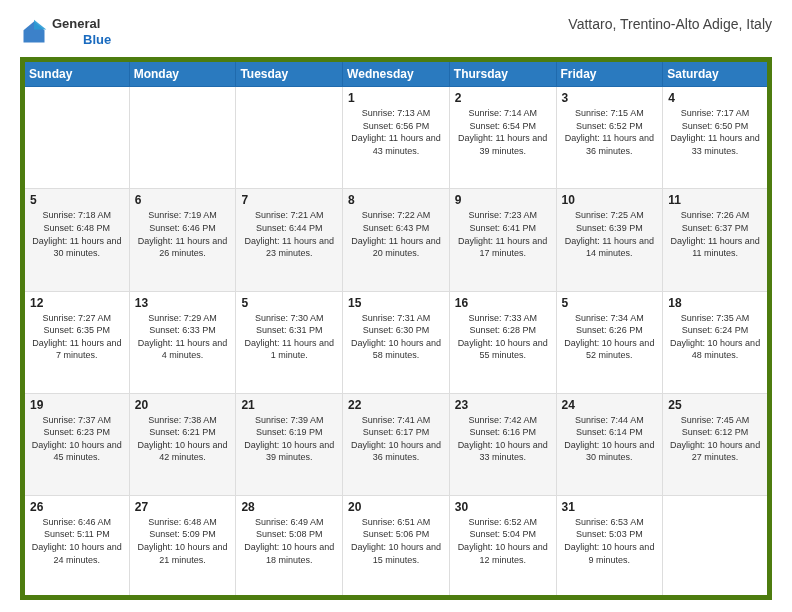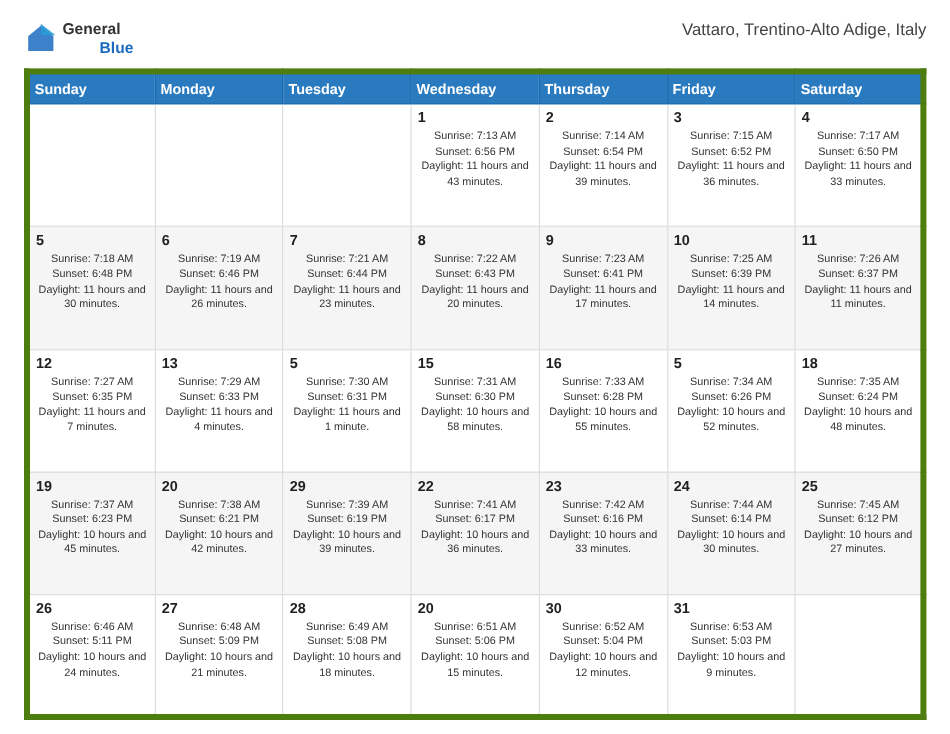--- a/index.html
+++ b/index.html
@@ -218,21 +218,21 @@
         <tr>
           <td>
             <span class="day-number">19</span>
             <div class="day-info">Sunrise: 7:37 AM<br>Sunset: 6:23 PM<br>Daylight: 10 hours and 45 minutes.</div>
           </td>
           <td>
             <span class="day-number">20</span>
             <div class="day-info">Sunrise: 7:38 AM<br>Sunset: 6:21 PM<br>Daylight: 10 hours and 42 minutes.</div>
           </td>
           <td>
-            <span class="day-number">29</span>
+            <span class="day-number">21</span>
             <div class="day-info">Sunrise: 7:39 AM<br>Sunset: 6:19 PM<br>Daylight: 10 hours and 39 minutes.</div>
           </td>
           <td>
             <span class="day-number">22</span>
             <div class="day-info">Sunrise: 7:41 AM<br>Sunset: 6:17 PM<br>Daylight: 10 hours and 36 minutes.</div>
           </td>
           <td>
             <span class="day-number">23</span>
             <div class="day-info">Sunrise: 7:42 AM<br>Sunset: 6:16 PM<br>Daylight: 10 hours and 33 minutes.</div>
           </td>

